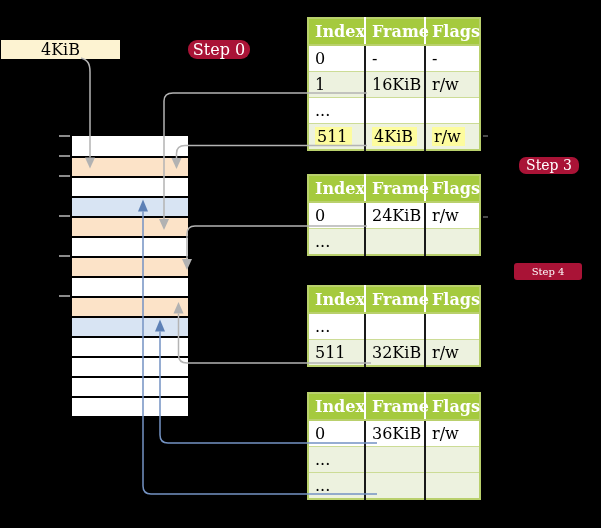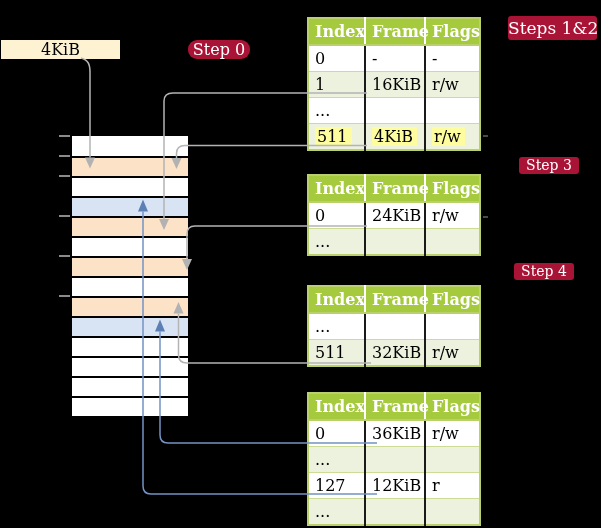--- a/index.html
+++ b/index.html
@@ -14,22 +14,22 @@
     background:#fdf3d2; color:#000; font-size:16px; line-height:19px; text-align:center;
   }
 
   
   .badge {
     position:absolute; background:#a91336; color:#fff; text-align:center;
     border-radius:3px; white-space:nowrap;
   }
   .badge.b0  { left:188px; top:40px;  width:62px; height:19px; font-size:16px; line-height:19px;border-radius:9px; }
   .badge.b12 { left:508px; top:16px;  width:89px; height:24px; font-size:17px; line-height:24px; }
-  .badge.b3  { left:519px; top:157px; width:60px; height:17px; font-size:14px; line-height:17px; }
-  .badge.b4  { left:514px; top:263px; width:60px; height:17px; font-size:14px; line-height:17px; }
+  .badge.b3  { left:519px; top:157px; width:60px; height:17px; font-size:14px; line-height:17px;border-radius:7px; }
+  .badge.b4  { left:514px; top:263px; width:68px; height:17px; font-size:10px; line-height:17px; }
 
   
   .mem {
     position:absolute; left:70px; top:136px; width:120px;
     border:2px solid #000; border-top:none; background:#fff; box-sizing:border-box;
   }
   .mem-row { height:20px; box-sizing:border-box; border-top:2px solid #000; }
   .mem-row.free  { background:#ffffff; }
   .mem-row.table { background:#fce3c8; }
   .mem-row.page  { background:#d8e4f3; }
@@ -70,21 +70,20 @@
   .stub { fill:#4a4a4a; }
 </style>
 </head>
 <body>
 
 <div class="canvas">
 
   <div class="frame-box">4KiB</div>
 
   <div class="badge b0">Step 0</div>
-  <div class="badge b12">Steps 1&amp;2</div>
   <div class="badge b3">Step 3</div>
   <div class="badge b4">Step 4</div>
 
   <div class="mem">
       <div class="mem-row free" style="border-top: none;"></div>
       <div class="mem-row table"></div>
       <div class="mem-row free"></div>
       <div class="mem-row page"></div>
       <div class="mem-row table"></div>
       <div class="mem-row free"></div>
@@ -206,25 +205,20 @@
     <tr>
       <td>0</td>
       <td>36KiB</td>
       <td>r/w</td>
     </tr>
     <tr class="alt">
       <td>...</td>
       <td></td>
       <td></td>
     </tr>
-    <tr>
-      <td>127</td>
-      <td>12KiB</td>
-      <td>r</td>
-    </tr>
     <tr class="alt">
       <td>...</td>
       <td></td>
       <td></td>
     </tr>
   </tbody>
     </table>
 
   <svg class="wires" width="601" height="528" viewBox="0 0 601 528">
 

